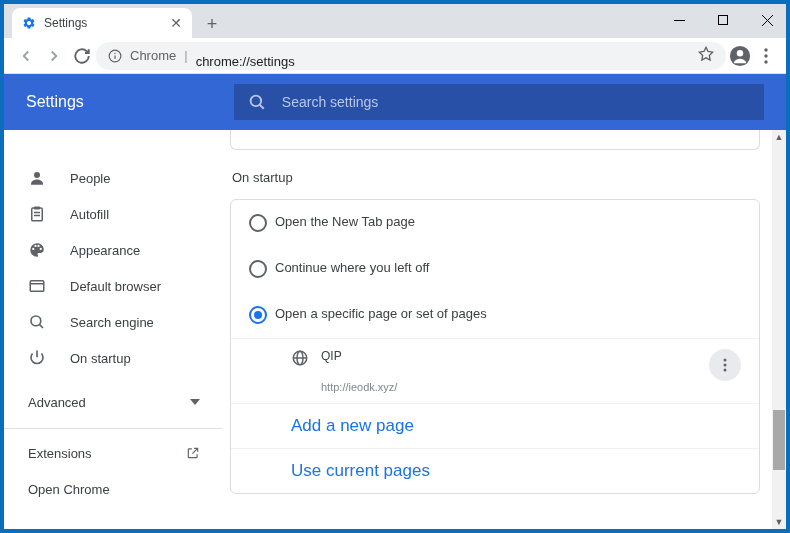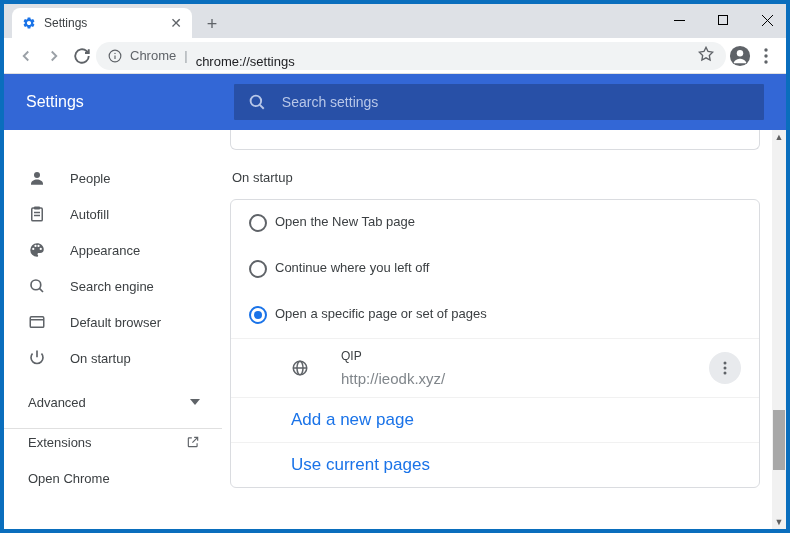--- a/index.html
+++ b/index.html
@@ -35,36 +35,36 @@
   .search-input::placeholder { color: #b8c7e8; }
   
   
   .main { display: flex; height: calc(100% - 34px - 36px - 56px); position: relative; }
   .sidebar { width: 218px; padding-top: 30px; }
   .side-item { height: 36px; display: flex; align-items: center; padding-left: 24px; gap: 24px; font-size: 13px; color: #3c4043; cursor: pointer; }
   .side-item svg { flex-shrink: 0; }
   .side-ico { width: 18px; height: 18px; color: #5f6368; }
   .advanced-row { height: 40px; display: flex; align-items: center; justify-content: space-between; padding: 0 22px 0 24px; font-size: 13px; color: #3c4043; cursor: pointer; margin-top: 6px; }
   .side-divider { height: 1px; background: #e0e0e0; margin: 6px 0; }
-  .ext-row { height: 36px; display: flex; align-items: flex-start; justify-content: space-between; padding: 0 22px 0 24px; font-size: 13px; color: #3c4043; cursor: pointer; }
+  .ext-row { height: 36px; display: flex; align-items: center; justify-content: space-between; padding: 0 22px 0 24px; font-size: 13px; color: #3c4043; cursor: pointer; }
   
   
   .content { flex: 1; padding: 0 26px 0 8px; overflow: hidden; position: relative; }
   .top-card { border: 1px solid #dadce0; border-radius: 6px; height: 20px; margin-bottom: 20px; border-top: none; border-top-left-radius: 0; border-top-right-radius: 0; }
   .section-title { font-size: 13px; color: #3c4043; margin-bottom: 14px; padding-left: 2px; }
   .card { border: 1px solid #dadce0; border-radius: 6px; background: #fff; }
   .radio-row { display: flex; align-items: flex-start; padding: 14px 18px; gap: 8px; font-size: 13px; color: #3c4043; cursor: pointer; }
   .radio { width: 18px; height: 18px; border: 2px solid #5f6368; border-radius: 50%; flex-shrink: 0; position: relative; }
   .radio.checked { border-color: #1a73e8; }
   .radio.checked::after { content: ''; position: absolute; width: 8px; height: 8px; background: #1a73e8; border-radius: 50%; top: 3px; left: 3px; }
-  .page-entry { display: flex; align-items: center; padding: 10px 18px 10px 60px; gap: 32px; border-top: 1px solid #f1f1f1; }
+  .page-entry { display: flex; padding: 10px 18px 10px 60px; gap: 12px; border-top: 1px solid #f1f1f1; }
   .page-favicon { width: 18px; height: 18px; color: #5f6368; flex-shrink: 0; }
   .page-text { flex: 1; }
   .page-name { font-size: 12px; color: #3c4043; }
-  .page-url { font-size: 15px; color: #80868b; margin-top: 7px; }
+  .page-url { font-size: 11px; color: #80868b; margin-top: 18px; }
   .page-menu { width: 32px; height: 32px; background: #e8eaed; border-radius: 50%; display: flex; align-items: center; justify-content: center; color: #5f6368; cursor: pointer; }
   .link-row { padding: 12px 18px 12px 60px; font-size: 17px; color: #1a73e8; cursor: pointer; border-top: 1px solid #f1f1f1; }
   
   .bottom-advanced { display: flex; align-items: center; justify-content: center; gap: 16px; font-size: 13px; color: #3c4043; margin-top: 40px; cursor: pointer; }
   
   .vscroll { position: absolute; right: 0; top: 0; width: 14px; height: 100%; background: #f1f1f1; }
   .vscroll-thumb { position: absolute; right: 1px; width: 12px; height: 60px; background: #a8a8a8; top: 280px; }
   .vscroll-arrow { position: absolute; left: 0; width: 14px; height: 14px; display: flex; align-items: center; justify-content: center; color: #606060; font-size: 9px; }
 </style>
 </head>
@@ -179,32 +179,32 @@
         </svg>
       <span>Autofill</span>
     </div>
     <div class="side-item">
       <svg class="side-ico" viewBox="0 0 24 24" fill="#5f6368">
           <path d="M12 3a9 9 0 1 0 0 18c1 0 1.5-.7 1.5-1.5 0-.4-.2-.8-.4-1-.3-.3-.4-.6-.4-1 0-.8.7-1.5 1.5-1.5H16a5 5 0 0 0 5-5c0-4.4-4-8-9-8zm-5 9a1.5 1.5 0 1 1 0-3 1.5 1.5 0 0 1 0 3zm3-4a1.5 1.5 0 1 1 0-3 1.5 1.5 0 0 1 0 3zm4 0a1.5 1.5 0 1 1 0-3 1.5 1.5 0 0 1 0 3zm3 4a1.5 1.5 0 1 1 0-3 1.5 1.5 0 0 1 0 3z"></path>
         </svg>
       <span>Appearance</span>
     </div>
     <div class="side-item">
+      <svg class="side-ico" viewBox="0 0 24 24" fill="none" stroke="#5f6368" stroke-width="2">
+          <rect x="3" y="5" width="18" height="14" rx="1.5"></rect>
+          <line x1="3" y1="9" x2="21" y2="9"></line>
+        </svg>
+      <span>Default browser</span>
+    </div>
+    <div class="side-item">
       <svg class="side-ico" viewBox="0 0 24 24" fill="none" stroke="#5f6368" stroke-width="2.2">
           <circle cx="10.5" cy="10.5" r="6.5"></circle>
           <line x1="20" y1="20" x2="15.2" y2="15.2"></line>
         </svg>
       <span>Search engine</span>
-    </div>
-    <div class="side-item">
-      <svg class="side-ico" viewBox="0 0 24 24" fill="none" stroke="#5f6368" stroke-width="2">
-          <rect x="3" y="5" width="18" height="14" rx="1.5"></rect>
-          <line x1="3" y1="9" x2="21" y2="9"></line>
-        </svg>
-      <span>Default browser</span>
     </div>
     <div class="side-item">
       <svg class="side-ico" viewBox="0 0 24 24" fill="none" stroke="#5f6368" stroke-width="2.2">
           <path d="M18 6a8 8 0 1 1-12 0"></path>
           <line x1="12" y1="2" x2="12" y2="11"></line>
         </svg>
       <span>On startup</span>
     </div>
     <div class="advanced-row">
       <span>Advanced</span>

